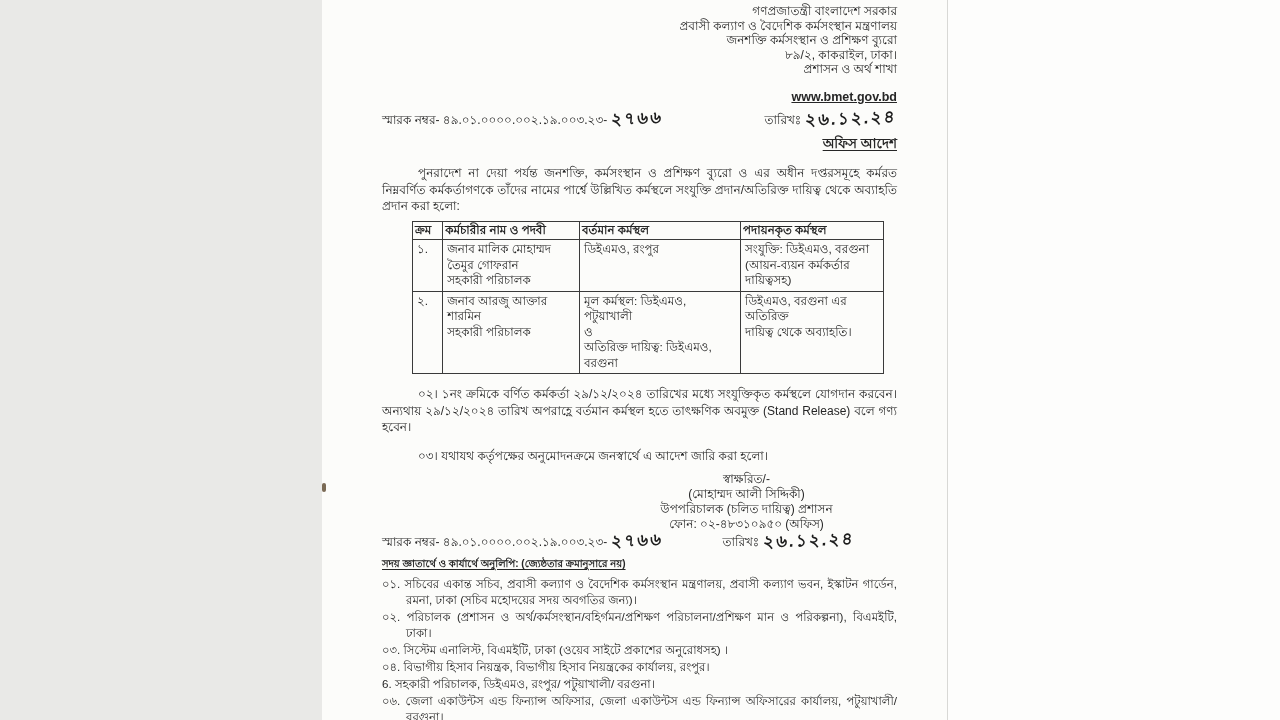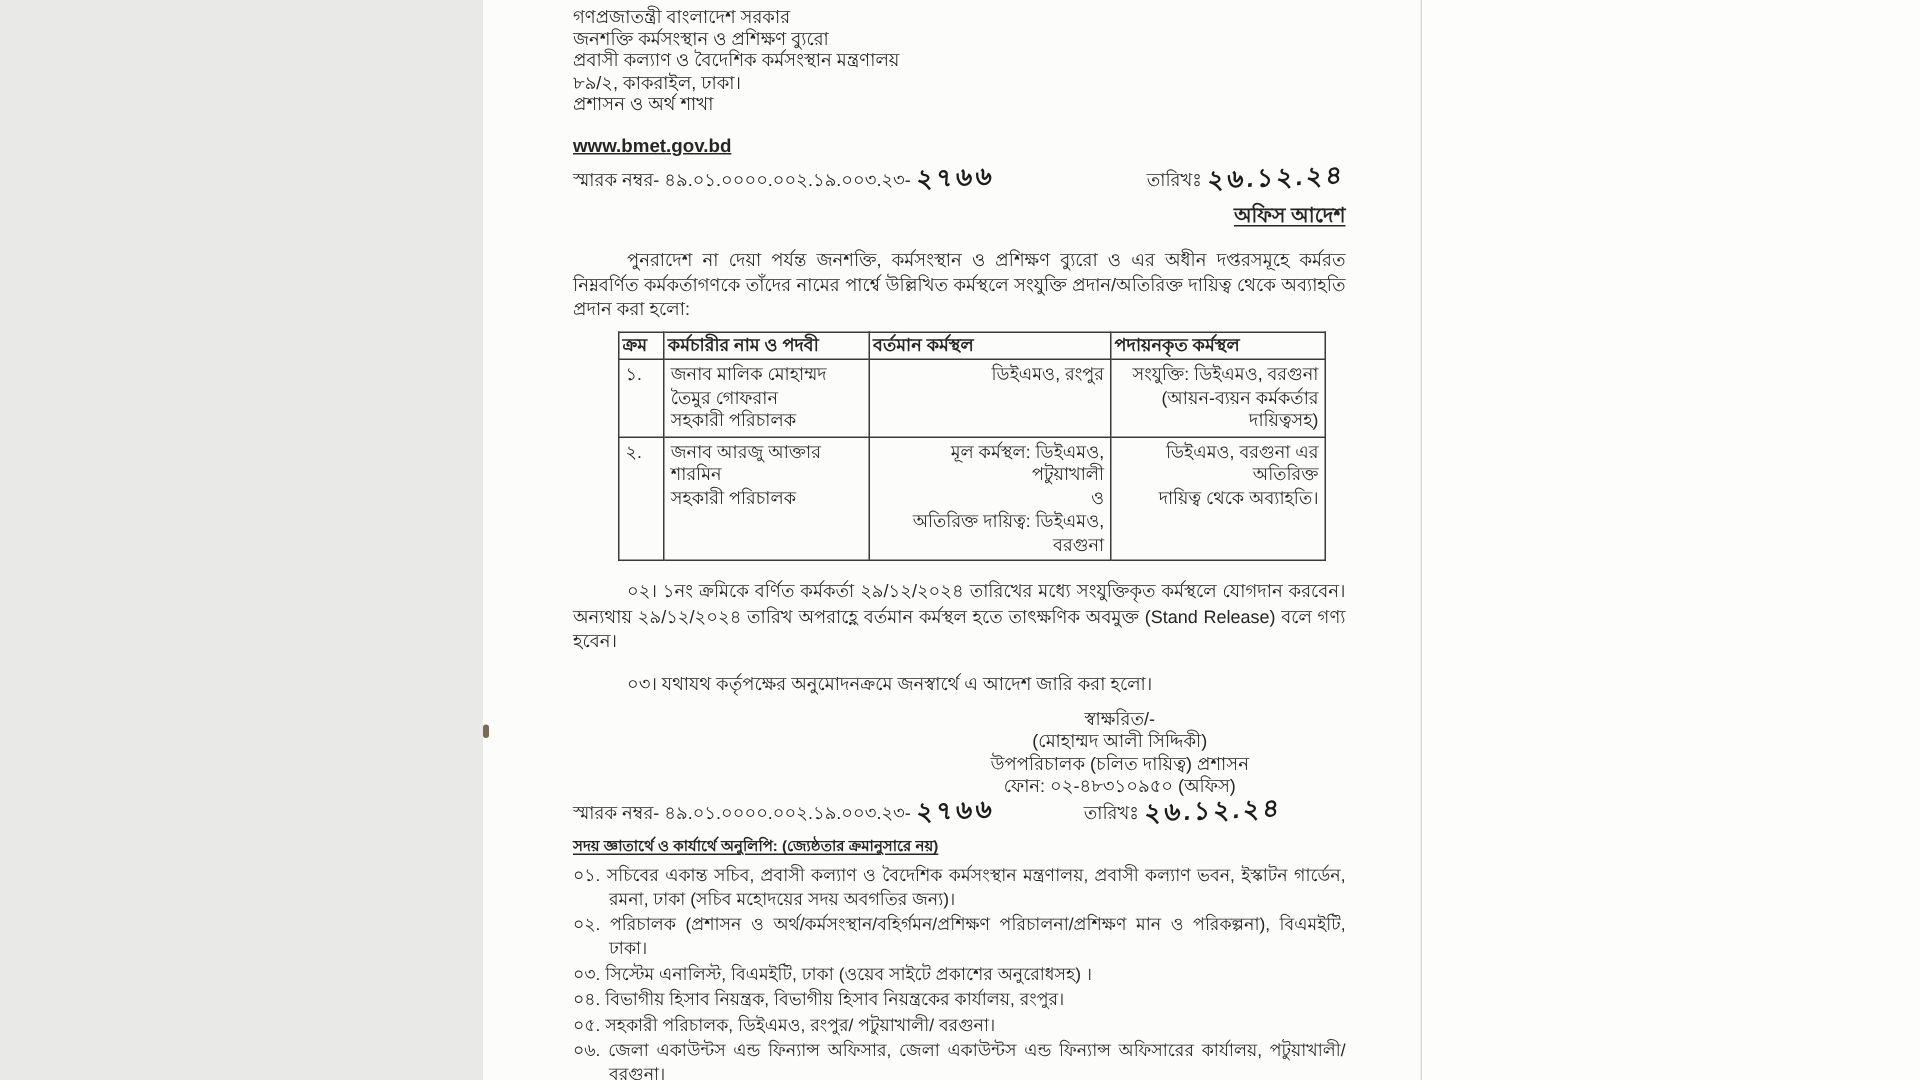--- a/index.html
+++ b/index.html
@@ -19,21 +19,21 @@
     background: #fcfcfa;
     border-right: 1px solid #d8d8d5;
     overflow: hidden;
   }
   .staple-mark {
     position: absolute; left: 0px; top: 483px; width: 4px; height: 9px;
     background: #7a6a55; border-radius: 2px;
   }
   .content { padding: 4px 50px 0 60px; }
 
-  .doc-header { text-align: left; line-height: 14.5px; font-size: 12px; }
+  .doc-header { text-align: right; line-height: 14.5px; font-size: 12px; }
   .doc-header .org-line { white-space: nowrap; }
   .website { font-weight: bold; text-decoration: underline; margin-top: 13px; font-size: 12.5px; }
 
   .memo-row { display: flex; justify-content: space-between; align-items: flex-end; margin-top: 7px; font-size: 12px; }
   .memo-left, .date-right { white-space: nowrap; }
   .hw {
     display: inline-block; font-size: 17px; font-weight: bold;
     transform: rotate(-2deg) skewX(-6deg);
     letter-spacing: 2px; color: #1c1c1c; line-height: 12px;
     vertical-align: baseline; margin-left: 4px;
@@ -46,21 +46,21 @@
 
   table.order-table {
     border-collapse: collapse; margin: 6px 0 0 30px; width: 472px;
     font-size: 11.8px; table-layout: fixed;
   }
   table.order-table th, table.order-table td {
     border: 1.2px solid #3a3a3a; padding: 2px 4px; vertical-align: top; line-height: 15.5px;
   }
   table.order-table th { font-weight: bold; text-align: left; padding: 1px 2px; }
   .col-sl { width: 30px; } .col-name { width: 136px; } .col-cur { width: 160px; } .col-post { width: 142px; }
-  td.c { text-align: right; }
+  td.c { text-align: left; }
   td.sl { text-align: left; padding-left: 8px; }
 
   .sig-block {
     width: 205px; margin: 8px 48px 0 auto; text-align: center;
     font-size: 12px; line-height: 15px;
   }
   .memo-row-2 { margin-top: 1px; }
 
   .copies-heading {
     font-size: 10px; font-weight: bold; margin-top: 3px;
@@ -75,22 +75,22 @@
 <div class="scan-stage">
   <div class="left-band"></div>
 
   <div class="page">
     <div class="staple-mark"></div>
 
     <div class="content">
 
       <div class="doc-header">
         <div class="org-line">গণপ্রজাতন্ত্রী বাংলাদেশ সরকার</div>
+        <div class="org-line">প্রবাসী কল্যাণ ও বৈদেশিক কর্মসংস্থান মন্ত্রণালয়</div>
         <div class="org-line">জনশক্তি কর্মসংস্থান ও প্রশিক্ষণ ব্যুরো</div>
-        <div class="org-line">প্রবাসী কল্যাণ ও বৈদেশিক কর্মসংস্থান মন্ত্রণালয়</div>
         <div class="org-line">৮৯/২, কাকরাইল, ঢাকা।</div>
         <div class="org-line">প্রশাসন ও অর্থ শাখা</div>
         <div class="website">www.bmet.gov.bd</div>
       </div>
 
       <div class="memo-row">
         <div class="memo-left">
           <span>স্মারক নম্বর- ৪৯.০১.০০০০.০০২.১৯.০০৩.২৩-</span><span class="hw">২৭৬৬</span>
         </div>
         <div class="date-right">
@@ -169,21 +169,21 @@
           <span>তারিখঃ</span><span class="hw">২৬.১২.২৪</span>
         </div>
       </div>
 
       <div class="copies-heading">সদয় জ্ঞাতার্থে ও কার্যার্থে অনুলিপি: (জ্যেষ্ঠতার ক্রমানুসারে নয়)</div>
       <div class="copy-list">
         <div class="copy-item">০১. সচিবের একান্ত সচিব, প্রবাসী কল্যাণ ও বৈদেশিক কর্মসংস্থান মন্ত্রণালয়, প্রবাসী কল্যাণ ভবন, ইস্কাটন গার্ডেন, রমনা, ঢাকা (সচিব মহোদয়ের সদয় অবগতির জন্য)।</div>
         <div class="copy-item">০২. পরিচালক (প্রশাসন ও অর্থ/কর্মসংস্থান/বহির্গমন/প্রশিক্ষণ পরিচালনা/প্রশিক্ষণ মান ও পরিকল্পনা), বিএমইটি, ঢাকা।</div>
         <div class="copy-item">০৩. সিস্টেম এনালিস্ট, বিএমইটি, ঢাকা (ওয়েব সাইটে প্রকাশের অনুরোধসহ) ।</div>
         <div class="copy-item">০৪. বিভাগীয় হিসাব নিয়ন্ত্রক, বিভাগীয় হিসাব নিয়ন্ত্রকের কার্যালয়, রংপুর।</div>
-        <div class="copy-item">০৫. সহকারী পরিচালক, ডিইএমও, রংপুর/ পটুয়াখালী/ বরগুনা।</div>
+        <div class="copy-item">6. সহকারী পরিচালক, ডিইএমও, রংপুর/ পটুয়াখালী/ বরগুনা।</div>
         <div class="copy-item">০৬. জেলা একাউন্টস এন্ড ফিন্যান্স অফিসার, জেলা একাউন্টস এন্ড ফিন্যান্স অফিসারের কার্যালয়, পটুয়াখালী/ বরগুনা।</div>
         <div class="copy-item">০৭. জনাব মালিক মোহাম্মদ তৈমুর গোফরান, সহকারী পরিচালক, ডিইএমও, রংপুর।</div>
 
       </div>
 
     </div>
   </div>
 </div>
 
 </body></html>

